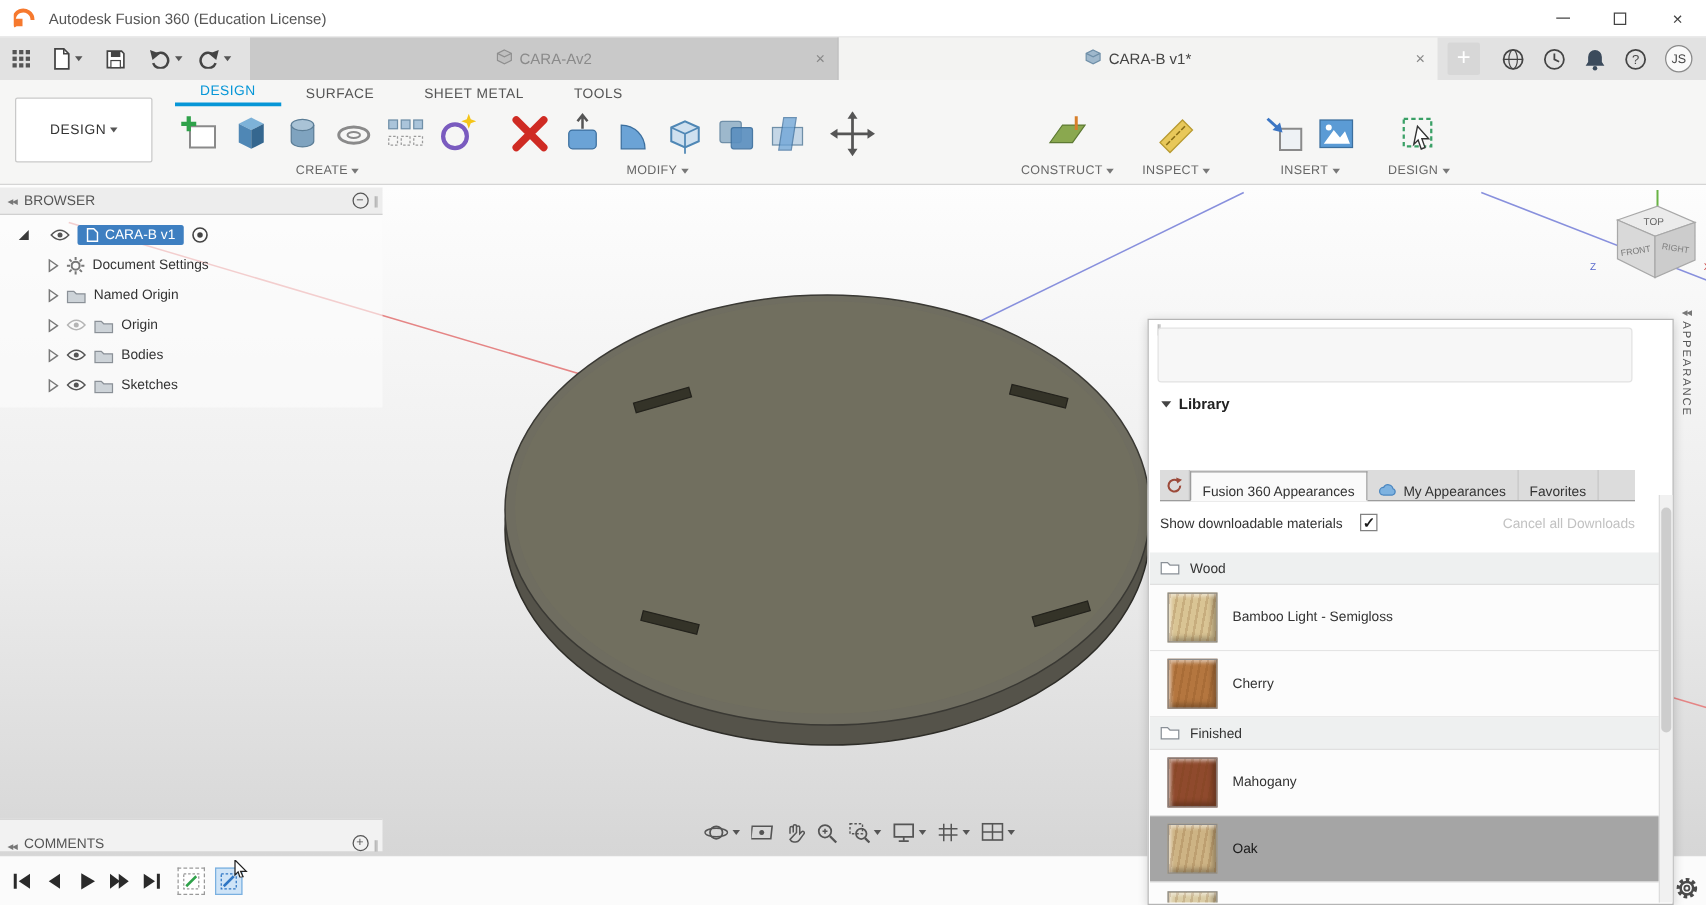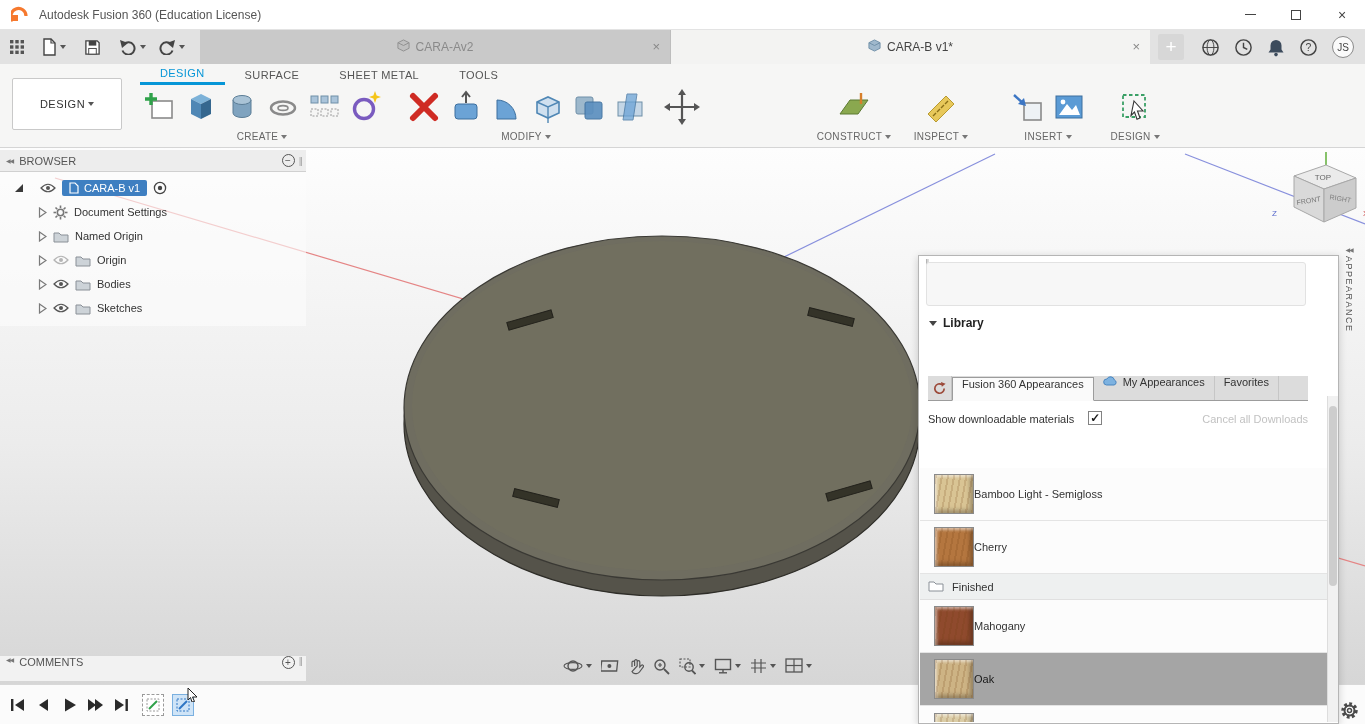--- a/index.html
+++ b/index.html
@@ -46,21 +46,21 @@
   #browser .hdr { height:22px; background:rgba(236,236,236,.95); border-bottom:1px solid #d0d0d0; display:flex; align-items:center; font-size:11px; color:#555; }
   .collapse-glyph { font-size:6px; letter-spacing:-1px; color:#777; margin:0 6px 0 6px; }
   .grip { font-size:9px; color:#999; letter-spacing:-1px; margin:0 4px; }
   .circle-btn { width:13px; height:13px; border-radius:50%; border:1px solid #555; color:#555; font-size:10px; line-height:11px; text-align:center; margin-left:auto; }
   #browser .rows { background:rgba(252,252,252,.62); padding:4px 0 6px 0; }
   .tree-row { height:24px; display:flex; align-items:center; font-size:11px; color:#333; }
   .tree-row .ic { display:inline-flex; margin-right:6px; }
   .sel-chip { background:#3e7fc1; border-radius:2px; color:#fff; display:flex; align-items:center; gap:5px; padding:2px 7px; }
 
   
-  #comments { position:absolute; top:655px; left:0; width:306px; height:26px; background:rgba(243,243,243,.97); border-top:1px solid #d8d8d8; display:flex; align-items:flex-start; font-size:11px; color:#555; z-index:8; }
+  #comments { position:absolute; top:655px; left:0; width:306px; height:26px; background:rgba(243,243,243,.97); border-top:1px solid #d8d8d8; display:flex; align-items:flex-end; font-size:11px; color:#555; z-index:8; }
 
   
   #navbar { position:absolute; top:657px; left:563px; display:flex; align-items:center; gap:9px; z-index:7; }
   #navbar .nav-ic { display:flex; align-items:center; }
 
   
   #timeline { position:absolute; top:684px; left:0; width:1365px; height:40px; background:#fbfbfb; border-top:1px solid #d8d8d8; display:flex; align-items:center; z-index:4; }
   .tl-btn { display:flex; align-items:center; justify-content:center; width:26px; height:24px; }
   .feat-tile { width:22px; height:22px; border:1px dashed #9a9a9a; margin-left:8px; display:flex; align-items:center; justify-content:center; position:relative; background:#fff; }
   .feat-tile.sel { border:1px solid #7ab0e0; background:#cfe4f7; }
@@ -70,28 +70,28 @@
   #app-panel { position:absolute; top:255px; left:918px; width:421px; height:469px; background:#fff; border:1px solid #b5b5b5; box-shadow:0 2px 8px rgba(0,0,0,.18); z-index:10; }
   .well { position:absolute; top:6px; left:7px; width:380px; height:44px; background:#f7f7f7; border:1px solid #e2e2e2; border-radius:3px; }
   .lib-hdr { position:absolute; top:60px; left:10px; display:flex; align-items:center; gap:6px; font-size:12px; color:#222; font-weight:bold; }
   .tri-down { width:0; height:0; border-left:4px solid transparent; border-right:4px solid transparent; border-top:5px solid #444; }
   .search-wrap { position:absolute; top:89px; left:9px; width:380px; height:20px; }
   .search-wrap input { width:100%; height:100%; border:1px solid #a0a0a0; font-size:11px; padding:0 20px 0 5px; font-family:"Liberation Sans", sans-serif; color:#333; }
   .search-wrap input::placeholder { color:#999; }
   .search-ic { position:absolute; right:3px; top:2px; }
   .lib-tabs { position:absolute; top:120px; left:9px; width:380px; height:25px; background:#dcdcdc; display:flex; align-items:flex-end; border-bottom:1px solid #9c9c9c; }
   .refresh-btn { width:24px; height:24px; display:flex; align-items:center; justify-content:center; border-right:1px solid #c2c2c2; }
-  .lib-tab { height:24px; display:flex; align-items:flex-start; gap:5px; padding:0 9px; font-size:11px; color:#333; border-right:1px solid #c6c6c6; }
+  .lib-tab { height:24px; display:flex; align-items:flex-end; gap:5px; padding:0 9px; font-size:11px; color:#333; border-right:1px solid #c6c6c6; }
   .lib-tab.active { background:#fafafa; border:1px solid #9c9c9c; border-bottom:1px solid #fafafa; margin-bottom:-1px; }
   .dl-row { position:absolute; top:155px; left:9px; width:380px; display:flex; align-items:flex-end; font-size:11px; color:#333; }
   .checkbox { width:14px; height:14px; border:1px solid #828282; background:#fff; margin-left:14px; display:flex; align-items:center; justify-content:center; font-size:12px; color:#1a1a1a; font-weight:bold; }
   .dl-cancel { margin-left:auto; color:#c2c2c2; }
   .cat-row { position:absolute; top:186px; left:1px; width:408px; height:26px; background:#eef0f0; border-bottom:1px solid #e0e0e0; display:flex; align-items:center; gap:8px; padding-left:8px; font-size:11px; color:#333; }
   .mat-list { position:absolute; top:212px; left:1px; width:408px; bottom:1px; overflow:hidden; }
-  .mat-row { height:53px; display:flex; align-items:center; padding-left:14px; border-bottom:1px solid #e4e4e4; background:#fcfcfc; font-size:11px; color:#333; }
+  .mat-row { height:53px; display:flex; align-items:center; gap:12px; padding-left:14px; border-bottom:1px solid #e4e4e4; background:#fcfcfc; font-size:11px; color:#333; }
   .mat-row.selected { background:#a5a5a5; color:#1a1a1a; }
   .mat-folder { height:26px; display:flex; align-items:center; gap:8px; padding-left:8px; background:#eef0f0; border-bottom:1px solid #e0e0e0; font-size:11px; color:#333; }
   .swatch { width:40px; height:40px; border:1px solid #8a8a8a; position:relative; box-shadow:inset 2px 2px 3px rgba(255,255,255,.55), inset -3px -3px 4px rgba(0,0,0,.28); flex:0 0 auto; }
   .swatch::after { content:""; position:absolute; inset:0; background:repeating-linear-gradient(100deg, rgba(110,60,15,.17) 0 2px, transparent 2px 6px); }
   .panel-scroll { position:absolute; top:140px; right:0; width:11px; bottom:1px; background:#f1f1f1; border-left:1px solid #ddd; }
   .panel-scroll .thumb { position:absolute; top:10px; left:1px; width:8px; height:180px; background:#cdcdcd; border-radius:4px; }
   #app-side-tab { position:absolute; top:246px; left:1342px; width:14px; height:120px; z-index:7; display:flex; flex-direction:column; align-items:center; }
   #app-side-tab .vtext { writing-mode:vertical-rl; font-size:9px; letter-spacing:1.5px; color:#555; margin-top:3px; }
 </style>
 </head>
@@ -719,20 +719,26 @@
   </div>
 
   <div class="dl-row">
     <span>Show downloadable materials</span>
     <span class="checkbox">
         <span>✓</span>
       </span>
     <span class="dl-cancel">Cancel all Downloads</span>
   </div>
 
+  <div class="cat-row">
+    <span><svg width="16" height="13" viewBox="0 0 16 13">
+          <path d="M1 3 h5 l2 2 h7 v7 h-14 z" fill="#fff" stroke="#8a9097"></path>
+        </svg></span>
+    <span>Wood</span>
+  </div>
 
   <div class="mat-list">
     <div class="mat-row">
       <span class="swatch" style="background-color: rgb(217, 196, 148);"></span>
       <span>Bamboo Light - Semigloss</span>
     </div>
     <div class="mat-row">
       <span class="swatch" style="background-color: rgb(180, 118, 63);"></span>
       <span>Cherry</span>
     </div>

